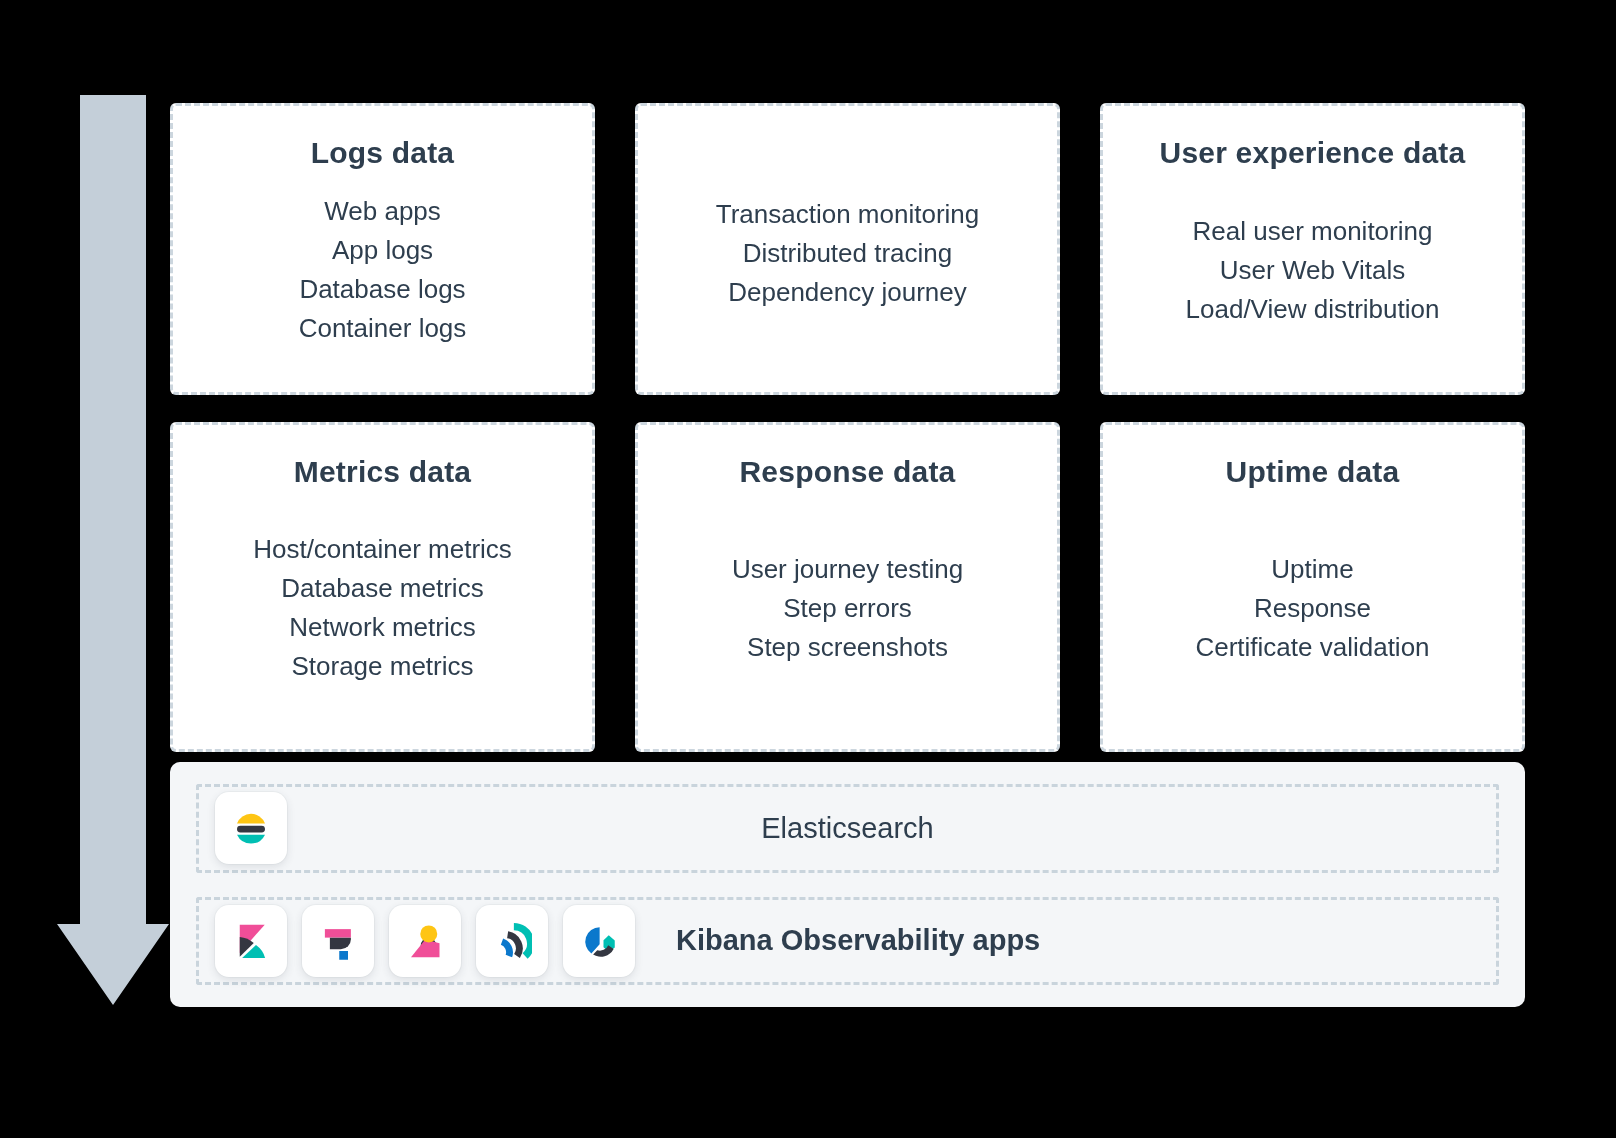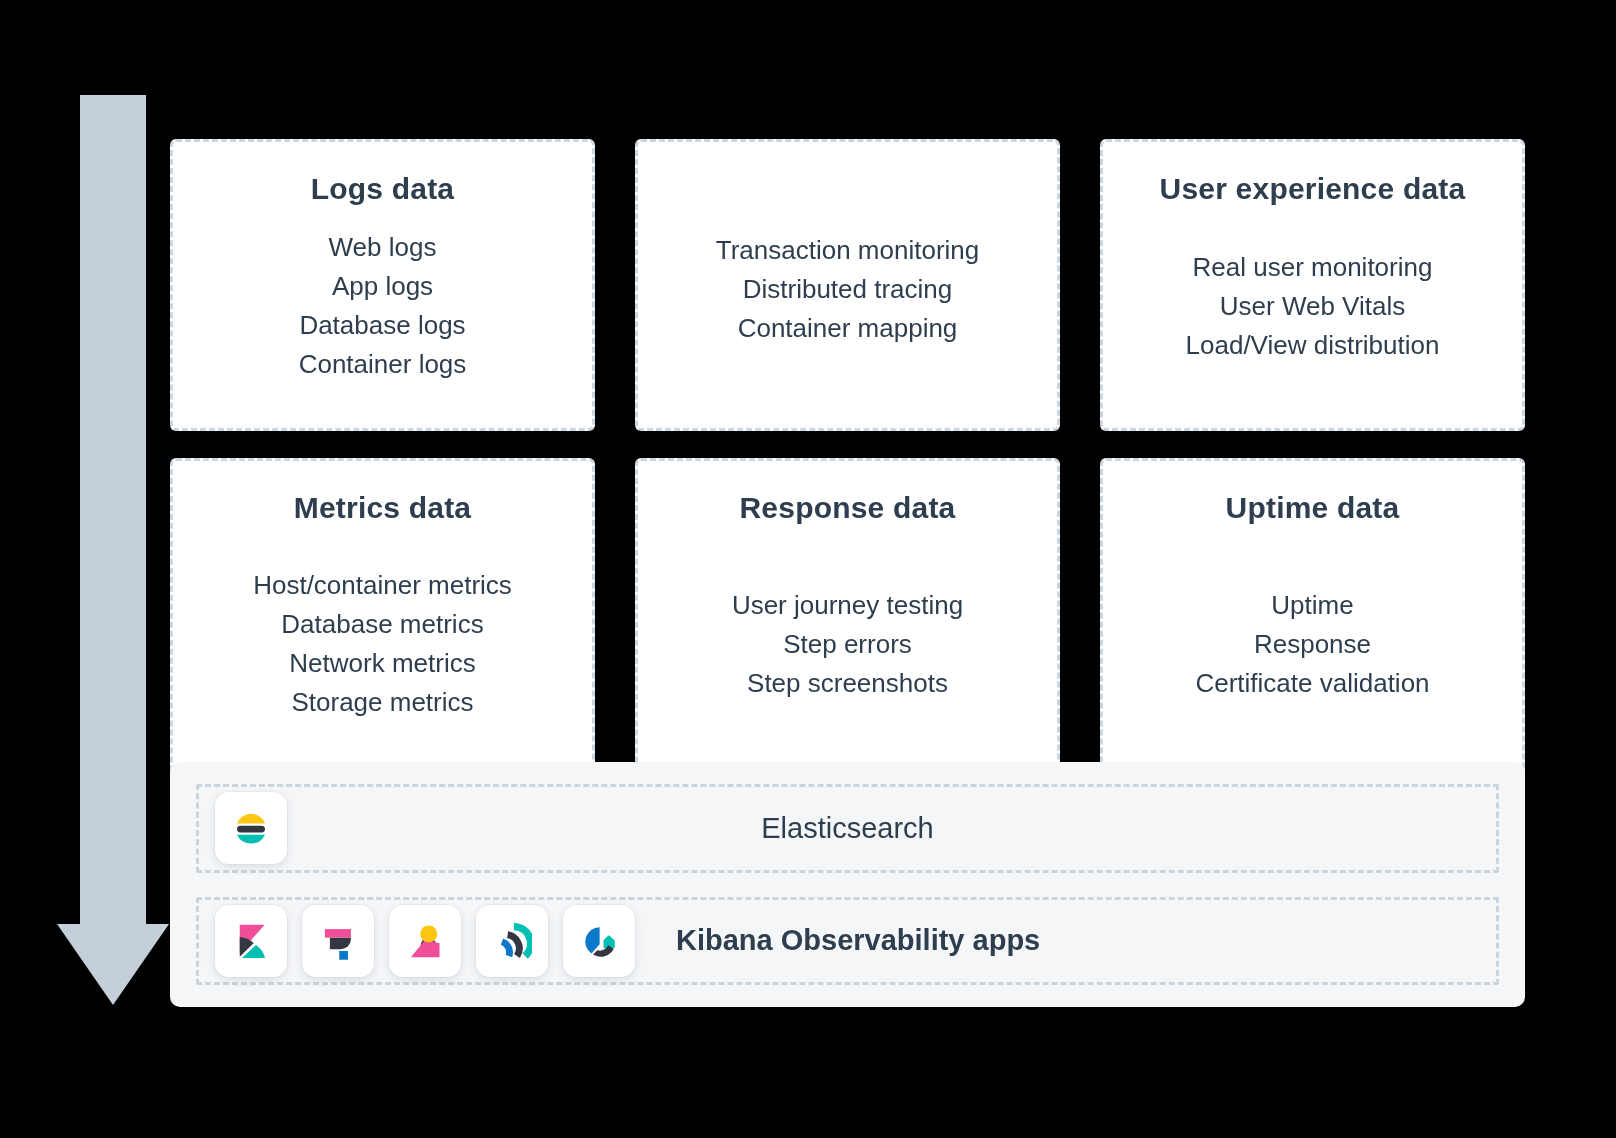--- a/index.html
+++ b/index.html
@@ -16,21 +16,21 @@
     position:relative;
   }
   .stage{position:absolute; inset:0;}
 
   
   .flow-arrow{position:absolute; left:56px; top:95px;}
 
   
   .cards{position:absolute; left:170px; top:103px; width:1355px;}
   .card-row{display:flex; gap:40px;}
-  .card-row.first{margin-bottom:27px;margin-top:36px;}
+  .card-row.first{margin-bottom:27px;}
   .card{
     flex:1 1 0;
     background:var(--cardbg);
     border:3px dashed var(--dash);
     border-radius:6px;
     height:292px;
     display:flex; flex-direction:column;
     padding:30px 18px 22px 18px;
   }
   .card-row.second .card{height:330px;}
@@ -87,31 +87,31 @@
 
   <svg class="flow-arrow" width="114" height="912" viewBox="0 0 114 912">
     <path d="M24 0 H90 V829 H113 L57 910 L1 829 H24 Z" fill="var(--arrow)"></path>
   </svg>
 
   <div class="cards">
     <div class="card-row first">
       <div class="card">
         <h3 class="card-title">Logs data</h3>
         <div class="card-items">
-            <div class="card-line">Web logs</div>
+            <div class="card-line">Web apps</div>
             <div class="card-line">App logs</div>
             <div class="card-line">Database logs</div>
             <div class="card-line">Container logs</div>
           </div>
       </div>
       <div class="card">
         <div class="card-items">
             <div class="card-line">Transaction monitoring</div>
             <div class="card-line">Distributed tracing</div>
-            <div class="card-line">Container mapping</div>
+            <div class="card-line">Dependency journey</div>
           </div>
       </div>
       <div class="card">
         <h3 class="card-title">User experience data</h3>
         <div class="card-items">
             <div class="card-line">Real user monitoring</div>
             <div class="card-line">User Web Vitals</div>
             <div class="card-line">Load/View distribution</div>
           </div>
       </div>

